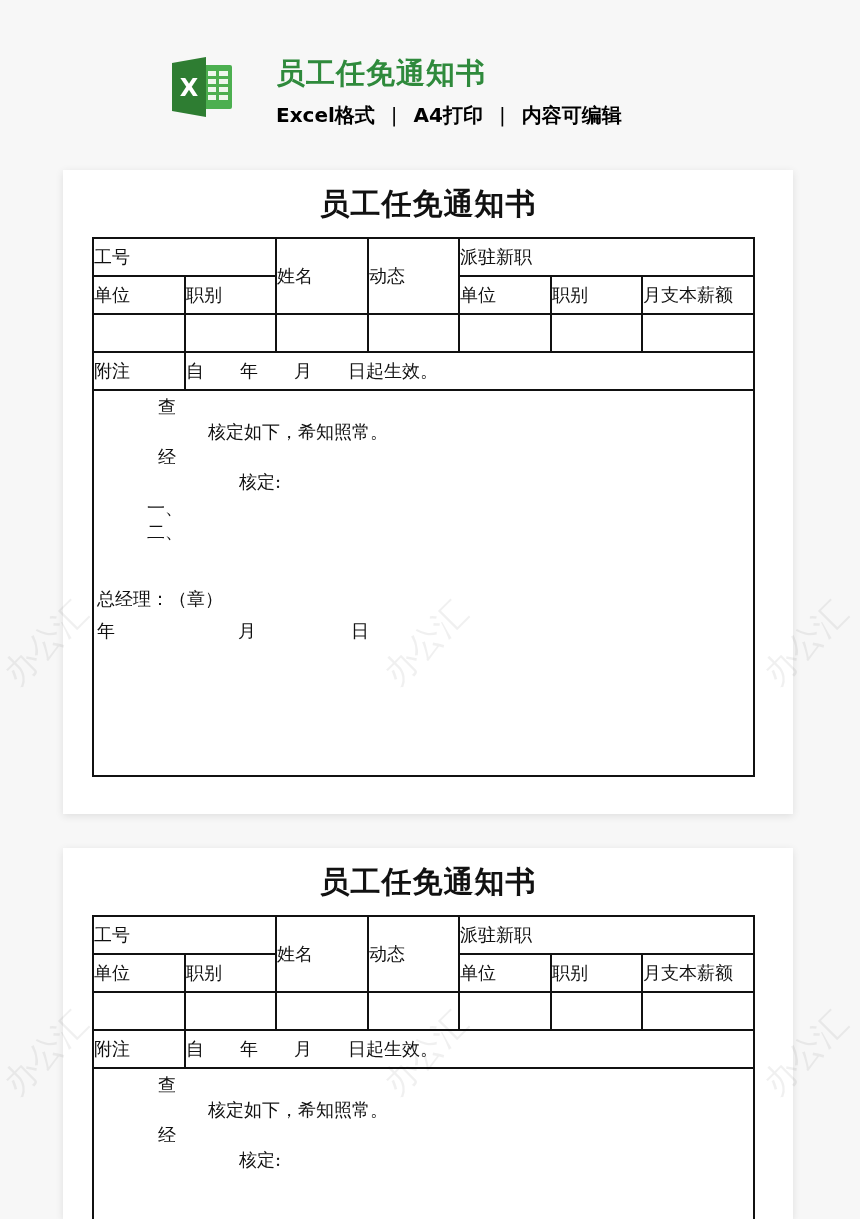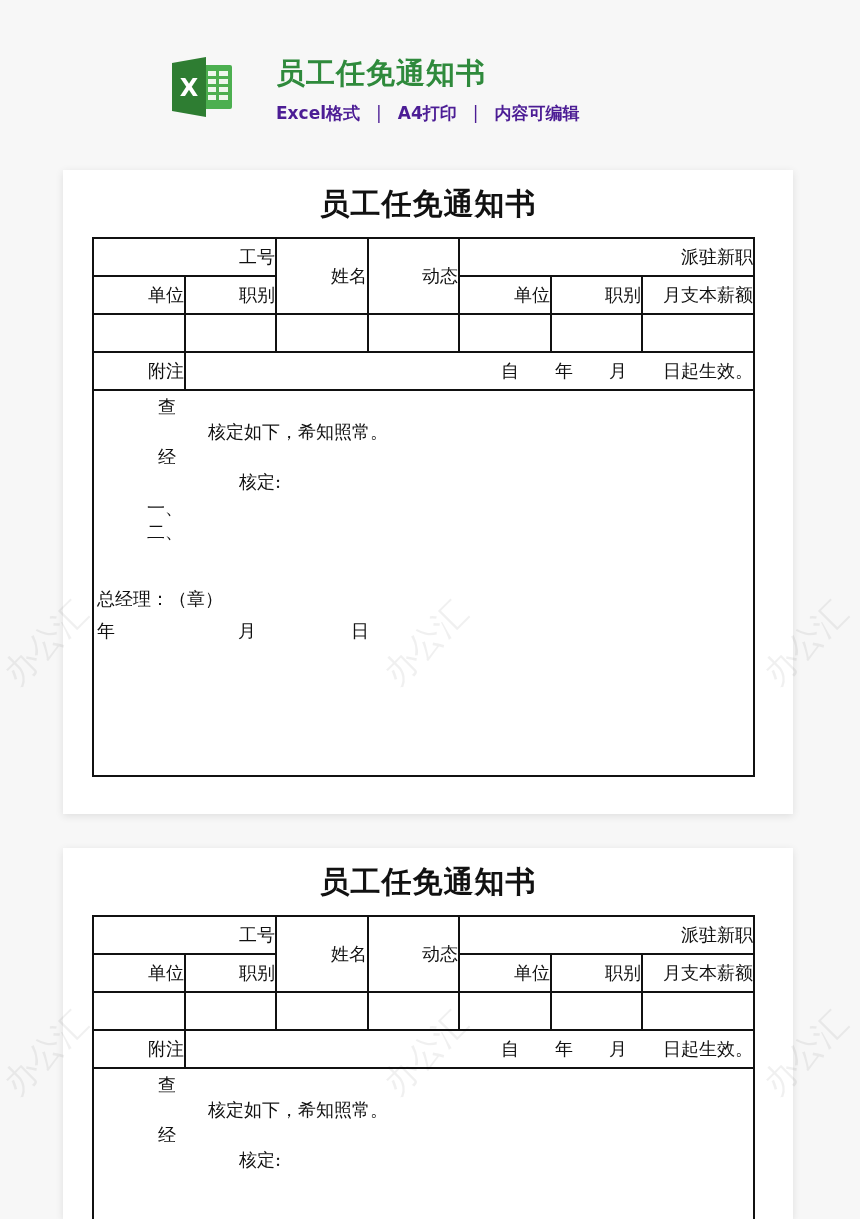--- a/index.html
+++ b/index.html
@@ -10,21 +10,21 @@
       position: relative;
     }
     .header { position: absolute; left: 0; top: 0; width: 860px; height: 160px; }
     .xl-icon { position: absolute; left: 170px; top: 55px; width: 64px; height: 64px; }
     .hdr-title {
       position: absolute; left: 276px; top: 54px;
       font-size: 29px; font-weight: bold; color: #2f8a3c; letter-spacing: 1px;
     }
     .hdr-sub {
       position: absolute; left: 276px; top: 102px;
-      font-size: 17px; font-weight: bold; color: #4c1d95; white-space: pre;
+      font-size: 20px; font-weight: bold; color: #000000; white-space: pre;
     }
     .hdr-sub .sep { display: inline-block; margin: 0 16px; font-weight: normal; }
 
     .page {
       position: absolute; left: 63px; width: 730px; background: #fff;
       box-shadow: 0 2px 8px rgba(0,0,0,0.10);
       overflow: hidden;
     }
     .page1 { top: 170px; height: 644px; }
     .page2 { top: 848px; height: 371px; }
@@ -34,21 +34,21 @@
       font-family: "DejaVu Serif", "Liberation Serif", serif;
       font-size: 30px; font-weight: bold; color: #111; letter-spacing: 1px;
     }
     table.form {
       position: absolute; left: 29px; top: 67px; width: 661px;
       border-collapse: collapse; table-layout: fixed;
       font-family: "DejaVu Serif", "Liberation Serif", serif;
       font-size: 18px; color: #111;
     }
     table.form td {
-      border: 2px solid #111; text-align: right; vertical-align: middle;
+      border: 2px solid #111; text-align: left; vertical-align: middle;
       padding: 0; height: 36px; overflow: hidden; white-space: nowrap;
     }
     table.form td.body-cell {
       text-align: left; vertical-align: top; height: 384px; position: relative;
     }
     .bl { position: absolute; white-space: pre; font-size: 18px; }
 
     .wm {
       position: absolute; font-size: 34px; color: rgba(0,0,0,0.06);
       transform: rotate(-45deg); white-space: nowrap; pointer-events: none;

